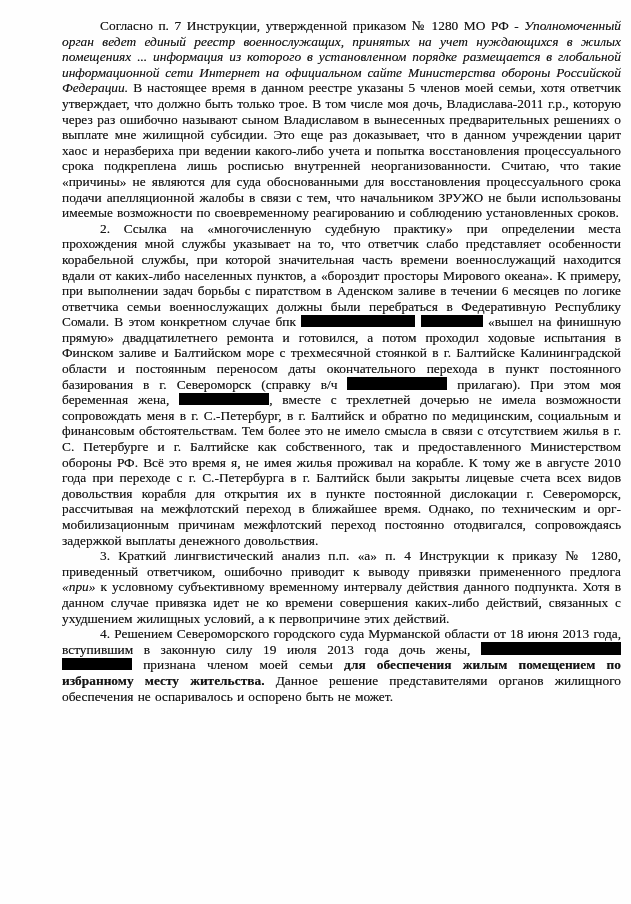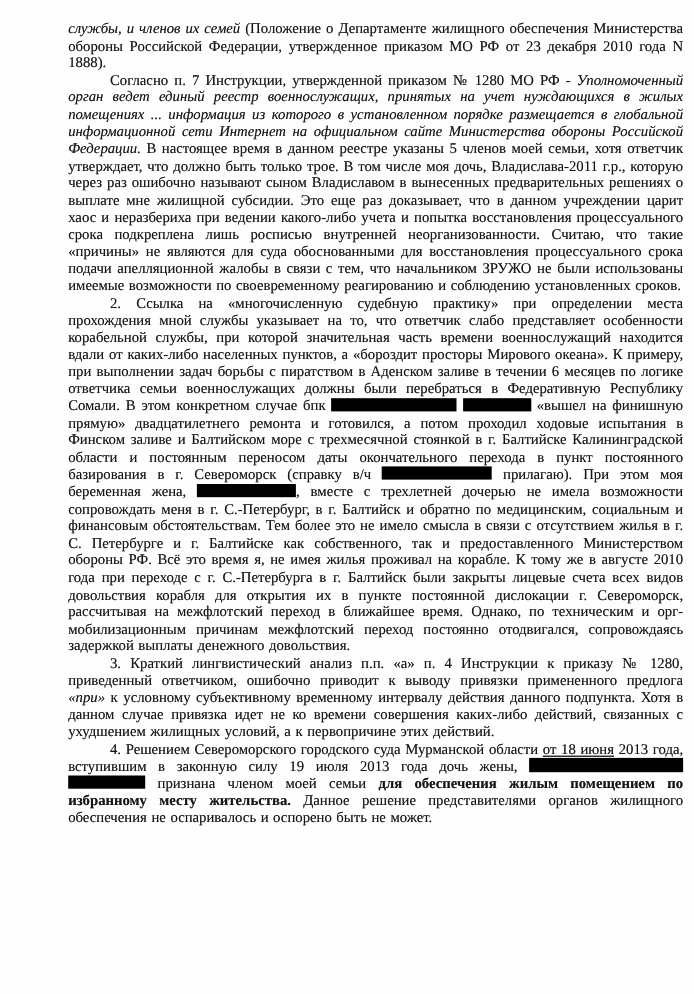--- a/index.html
+++ b/index.html
@@ -33,32 +33,31 @@
     color: #161616;
     text-shadow: 0 0 0.4px rgba(20,20,20,0.55);
     word-spacing: 0.06em;
   }
   p.para.indent {
     text-indent: 38px;
   }
   .seg-normal { font-style: normal; }
   .seg-italic { font-style: italic; }
   .seg-bold   { font-weight: bold; }
-  .seg-underline { text-decoration: underline; text-underline-offset: 2px; }
+  .seg-underline { text-underline-offset: 2px; }
   .redaction {
     display: inline-block;
     height: 12.5px;
     background: #000000;
     vertical-align: -1px;
   }
 </style>
 </head>
 <body>
 
 <div class="page">
   <div class="doc-body" id="doc-body">
-      <p class="para"><span class="seg seg-italic">службы, и членов их семей </span><span class="seg seg-normal">(Положение о Департаменте жилищного обеспечения Министерства обороны Российской Федерации, утвержденное приказом МО РФ от 23 декабря 2010 года N 1888).</span></p>
       <p class="para indent"><span class="seg seg-normal">Согласно п. 7 Инструкции, утвержденной приказом № 1280 МО РФ - </span><span class="seg seg-italic">Уполномоченный орган ведет единый реестр военнослужащих, принятых на учет нуждающихся в жилых помещениях ... информация из которого в установленном порядке размещается в глобальной информационной сети Интернет на официальном сайте Министерства обороны Российской Федерации.</span><span class="seg seg-normal"> В настоящее время в данном реестре указаны 5 членов моей семьи, хотя ответчик утверждает, что должно быть только трое. В том числе моя дочь, Владислава-2011 г.р., которую через раз ошибочно называют сыном Владиславом в вынесенных предварительных решениях о выплате мне жилищной субсидии. Это еще раз доказывает, что в данном учреждении царит хаос и неразбериха при ведении какого-либо учета и попытка восстановления процессуального срока подкреплена лишь росписью внутренней неорганизованности. Считаю, что такие «причины» не являются для суда обоснованными для восстановления процессуального срока подачи апелляционной жалобы в связи с тем, что начальником ЗРУЖО не были использованы имеемые возможности по своевременному реагированию и соблюдению установленных сроков.</span></p>
       <p class="para indent"><span class="seg seg-normal">2. Ссылка на «многочисленную судебную практику» при определении места прохождения мной службы указывает на то, что ответчик слабо представляет особенности корабельной службы, при которой значительная часть времени военнослужащий находится вдали от каких-либо населенных пунктов, а «бороздит просторы Мирового океана». К примеру, при выполнении задач борьбы с пиратством в Аденском заливе в течении 6 месяцев по логике ответчика семьи военнослужащих должны были перебраться в Федеративную Республику Сомали. В этом конкретном случае бпк </span><span class="redaction" style="width: 114px;"></span><span class="seg seg-normal"> </span><span class="redaction" style="width: 62px;"></span><span class="seg seg-normal"> «вышел на финишную прямую» двадцатилетнего ремонта и готовился, а потом проходил ходовые испытания в Финском заливе и Балтийском море с трехмесячной стоянкой в г. Балтийске Калининградской области и постоянным переносом даты окончательного перехода в пункт постоянного базирования в г. Североморск (справку в/ч </span><span class="redaction" style="width: 100px;"></span><span class="seg seg-normal"> прилагаю). При этом моя беременная жена, </span><span class="redaction" style="width: 90px;"></span><span class="seg seg-normal">, вместе с трехлетней дочерью не имела возможности сопровождать меня в г. С.-Петербург, в г. Балтийск и обратно по медицинским, социальным и финансовым обстоятельствам. Тем более это не имело смысла в связи с отсутствием жилья в г. С. Петербурге и г. Балтийске как собственного, так и предоставленного Министерством обороны РФ. Всё это время я, не имея жилья проживал на корабле. К тому же в августе 2010 года при переходе с г. С.-Петербурга в г. Балтийск были закрыты лицевые счета всех видов довольствия корабля для открытия их в пункте постоянной дислокации г. Североморск, рассчитывая на межфлотский переход в ближайшее время.  Однако, по техническим и орг-мобилизационным причинам межфлотский переход постоянно отодвигался, сопровождаясь задержкой выплаты денежного довольствия.</span></p>
       <p class="para indent"><span class="seg seg-normal">3. Краткий лингвистический анализ п.п. «а» п. 4 Инструкции к приказу № 1280, приведенный ответчиком, ошибочно приводит к выводу привязки примененного предлога </span><span class="seg seg-italic">«при»</span><span class="seg seg-normal"> к условному субъективному временному интервалу действия данного подпункта. Хотя в данном случае привязка идет не ко времени совершения каких-либо действий, связанных с ухудшением жилищных условий, а к первопричине этих действий.</span></p>
       <p class="para indent"><span class="seg seg-normal">4. Решением Североморского городского суда Мурманской области </span><span class="seg seg-underline">от 18 июня</span><span class="seg seg-normal"> 2013 года, вступившим в законную силу 19 июля 2013 года дочь жены, </span><span class="redaction" style="width: 140px;"></span><span class="seg seg-normal"> </span><span class="redaction" style="width: 70px;"></span><span class="seg seg-normal"> признана членом моей семьи </span><span class="seg seg-bold">для обеспечения жилым помещением по избранному месту жительства.</span><span class="seg seg-normal"> Данное решение представителями органов жилищного обеспечения не оспаривалось и оспорено быть не может.</span></p>
     </div>
 </div>
 
 </body></html>

